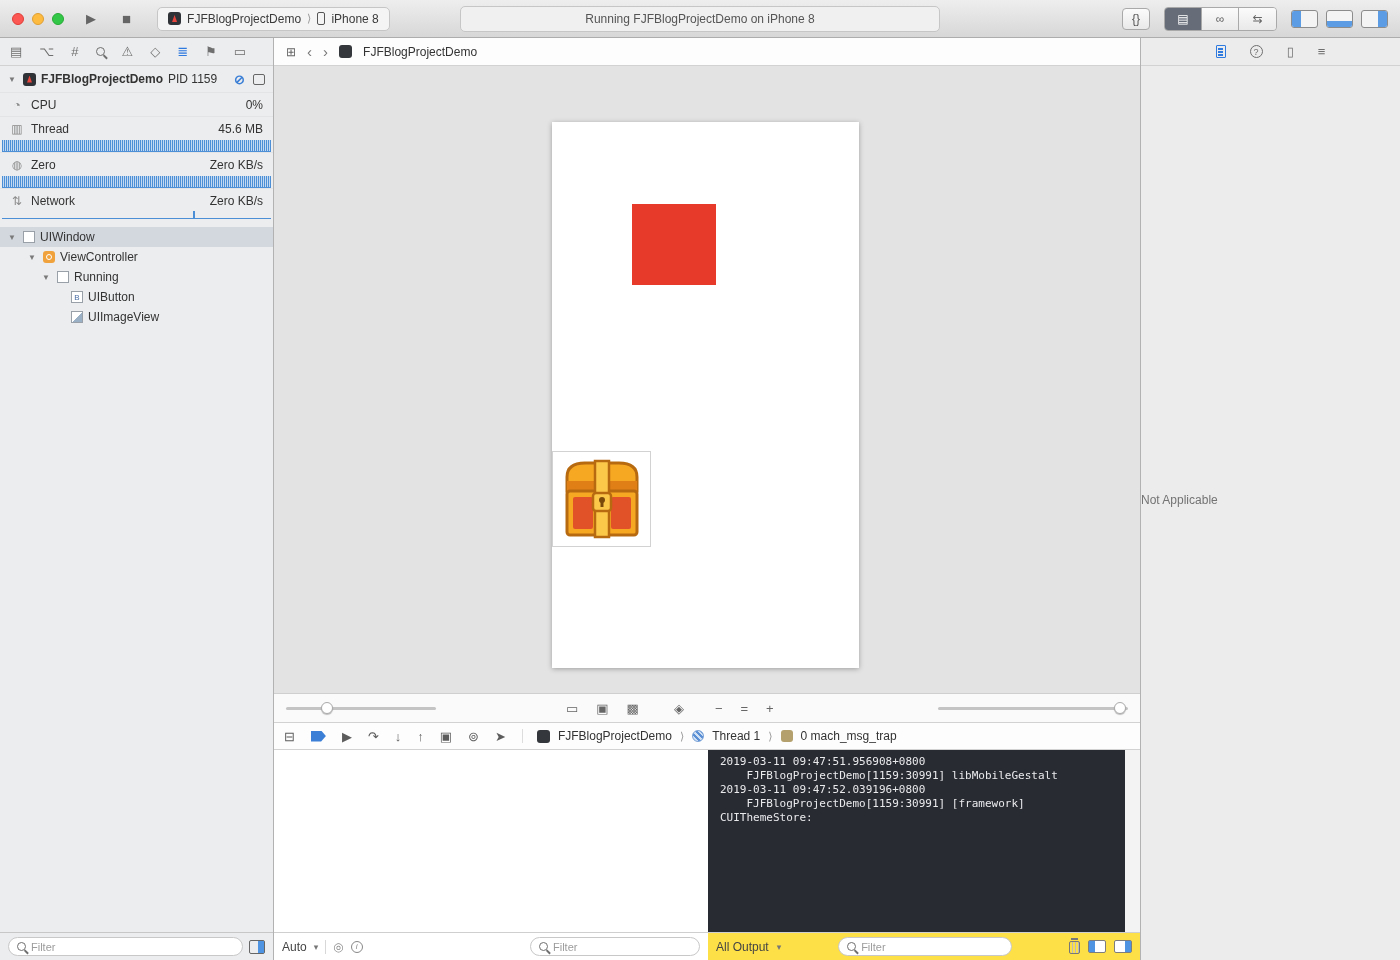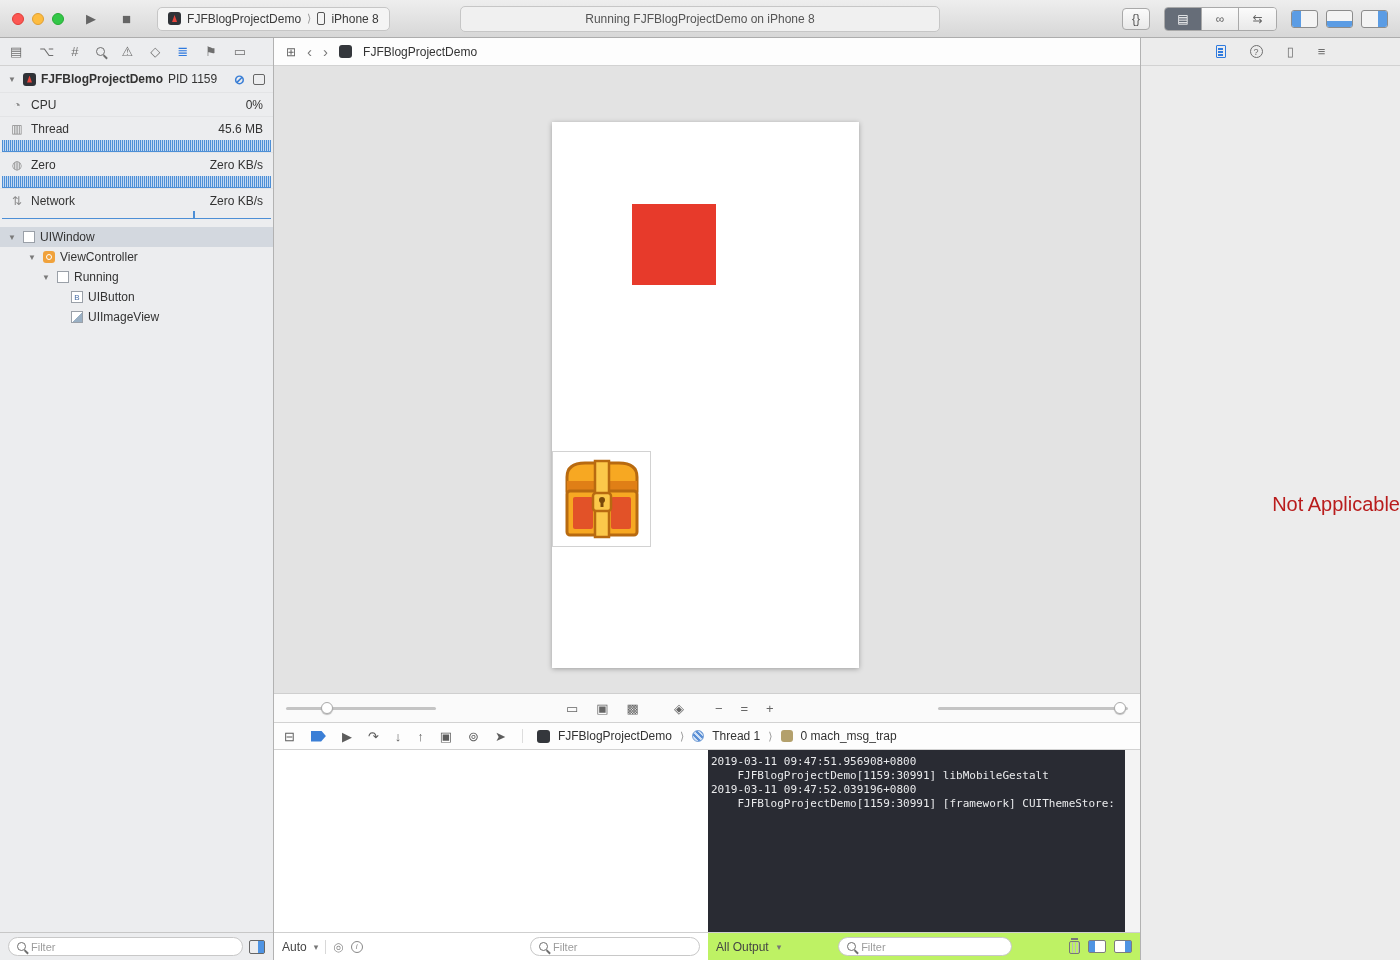--- a/index.html
+++ b/index.html
@@ -114,28 +114,28 @@
   .db-jump { display:flex; align-items:center; gap:8px; border-left:1px solid #ddd; padding-left:14px;
     font-size:12px; color:#333; }
   .thread-ic { width:12px; height:12px; border-radius:50%; display:inline-block;
     background:repeating-linear-gradient(45deg,#5a8fd6 0,#5a8fd6 2px,#cfe0f5 2px,#cfe0f5 4px);
     border:1px solid #7aa3d8; }
   .frame-ic { width:12px; height:12px; border-radius:3px; background:#b3a06c; display:inline-block; }
   .bottom-split { position:absolute; top:712px; left:0; right:0; height:182px; }
   .variables-pane { position:absolute; left:0; top:0; bottom:0; width:434px; background:#fff; }
   .console-pane { position:absolute; left:434px; top:0; bottom:0; width:417px; background:#292b33;
     color:#e9eaec; font-family:"DejaVu Sans Mono", monospace; font-size:11px; line-height:14px;
-    padding:5px 3px; overflow:hidden; }
+    padding:5px 12px; overflow:hidden; }
   .console-line { white-space:pre-wrap; }
   .lldb { color:#3fc2ae; }
   .console-strip { position:absolute; left:851px; top:0; bottom:0; right:0; background:#f3f3f3; }
   .bottom-bars { position:absolute; top:894px; left:0; right:0; height:28px; }
   .vars-bar { position:absolute; left:0; top:0; bottom:0; width:434px; background:#fff;
     border-top:1px solid #cfcfcf; display:flex; align-items:center; padding:0 8px; gap:7px; color:#444; }
-  .cons-bar { position:absolute; left:434px; top:0; bottom:0; right:0; background:#bef264;
+  .cons-bar { position:absolute; left:434px; top:0; bottom:0; right:0; background:#fde047;
     border-top:1px solid #cfcfcf; display:flex; align-items:center; padding:8px 8px; gap:8px; color:#444; }
   .vdiv { width:1px; height:14px; background:#d8d8d8; }
   .info-circle { width:12px; height:12px; border:1px solid #888; border-radius:50%; color:#888;
     font-size:8px; display:inline-flex; align-items:center; justify-content:center; font-style:italic; }
   .scope-ic { color:#888; font-size:12px; }
   .trash { width:11px; height:13px; border:1px solid #777; border-radius:2px; position:relative; margin-top:2px;
     background:repeating-linear-gradient(90deg,transparent 0,transparent 2px,#bbb 2px,#bbb 3px); }
   .trash::before { content:""; position:absolute; top:-4px; left:1px; right:1px; height:2px; background:#777; }
   .mini-panel { width:18px; height:13px; border:1px solid #7d7d7d; border-radius:2px; position:relative; background:#fff; }
   .mini-panel .fl { position:absolute; left:0; top:0; bottom:0; width:6px; background:#4f94e3; }
@@ -145,21 +145,21 @@
   .sidebar-right { position:absolute; left:1140px; top:38px; width:260px; bottom:0;
     background:#ececec; border-left:1px solid #b2b2b2; }
   .insp-strip { height:28px; border-bottom:1px solid #d2d2d2; display:flex; align-items:center;
     justify-content:center; gap:24px; color:#6f6f6f; font-size:13px; }
   .insp-ic.selected { color:#2f7ade; }
   .page-ic { width:10px; height:13px; border:1.5px solid #2f7ade; border-radius:1px; display:inline-block; position:relative; }
   .page-ic::after { content:""; position:absolute; left:1px; top:2px; width:5px; height:1.5px; background:#2f7ade;
     box-shadow:0 3px 0 #2f7ade, 0 6px 0 #2f7ade; }
   .help-ic { width:13px; height:13px; border:1px solid #6f6f6f; border-radius:50%; display:inline-flex;
     align-items:center; justify-content:center; font-size:9px; color:#6f6f6f; }
-  .insp-empty { position:absolute; left:0; right:0; top:455px; text-align:right; color:#b91c1c; font-size:20px; }
+  .insp-empty { position:absolute; left:0; right:0; top:455px; text-align:left; color:#737373; font-size:12px; }
 </style>
 </head>
 <body>
 
 <div class="window">
 
   <div class="toolbar">
     <div class="traffic">
       <span class="tl red"></span>
       <span class="tl yellow"></span>

